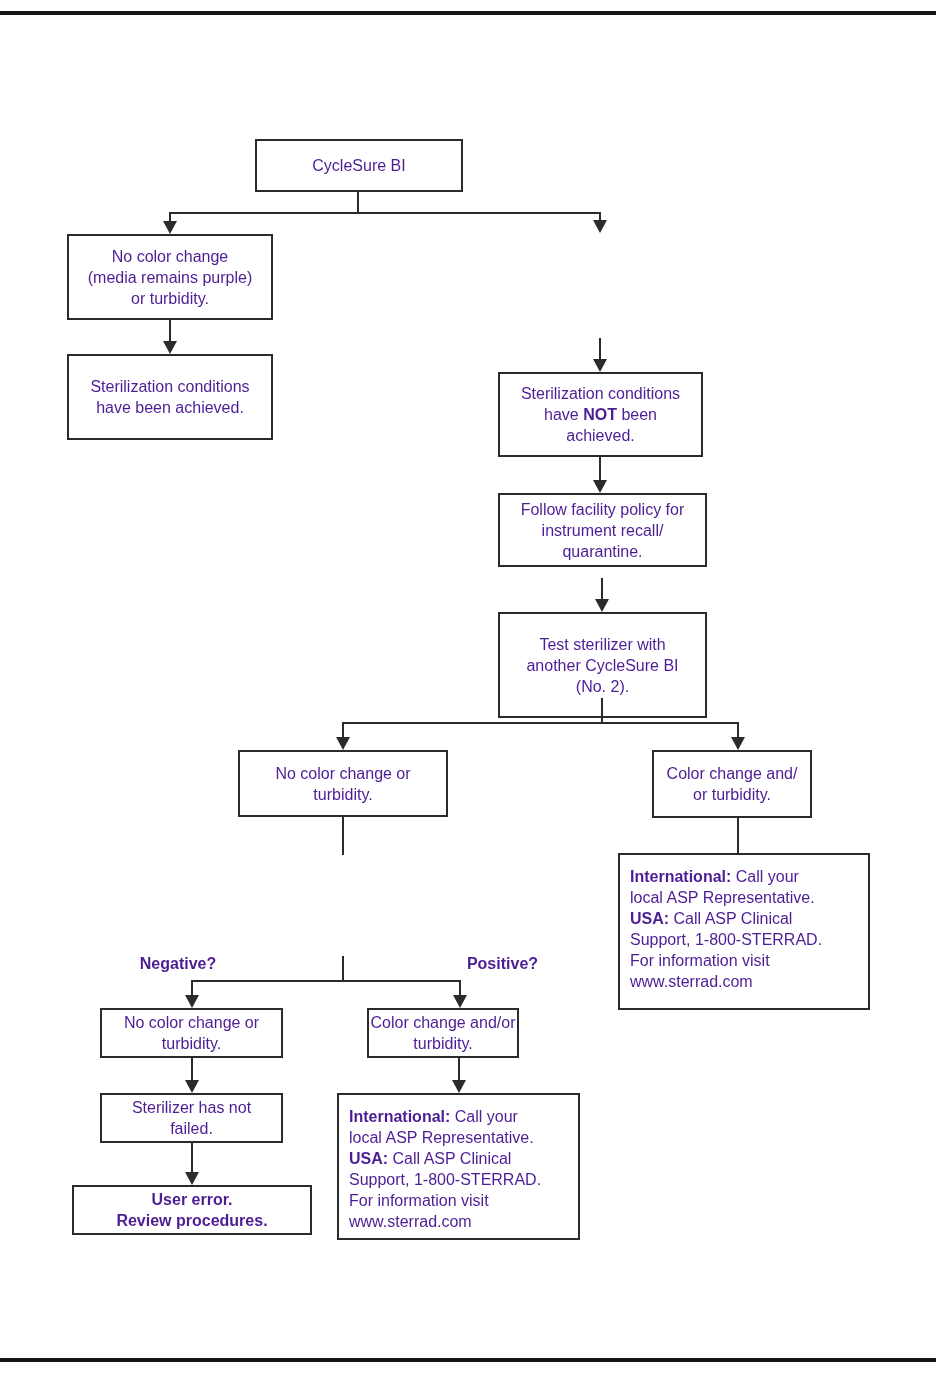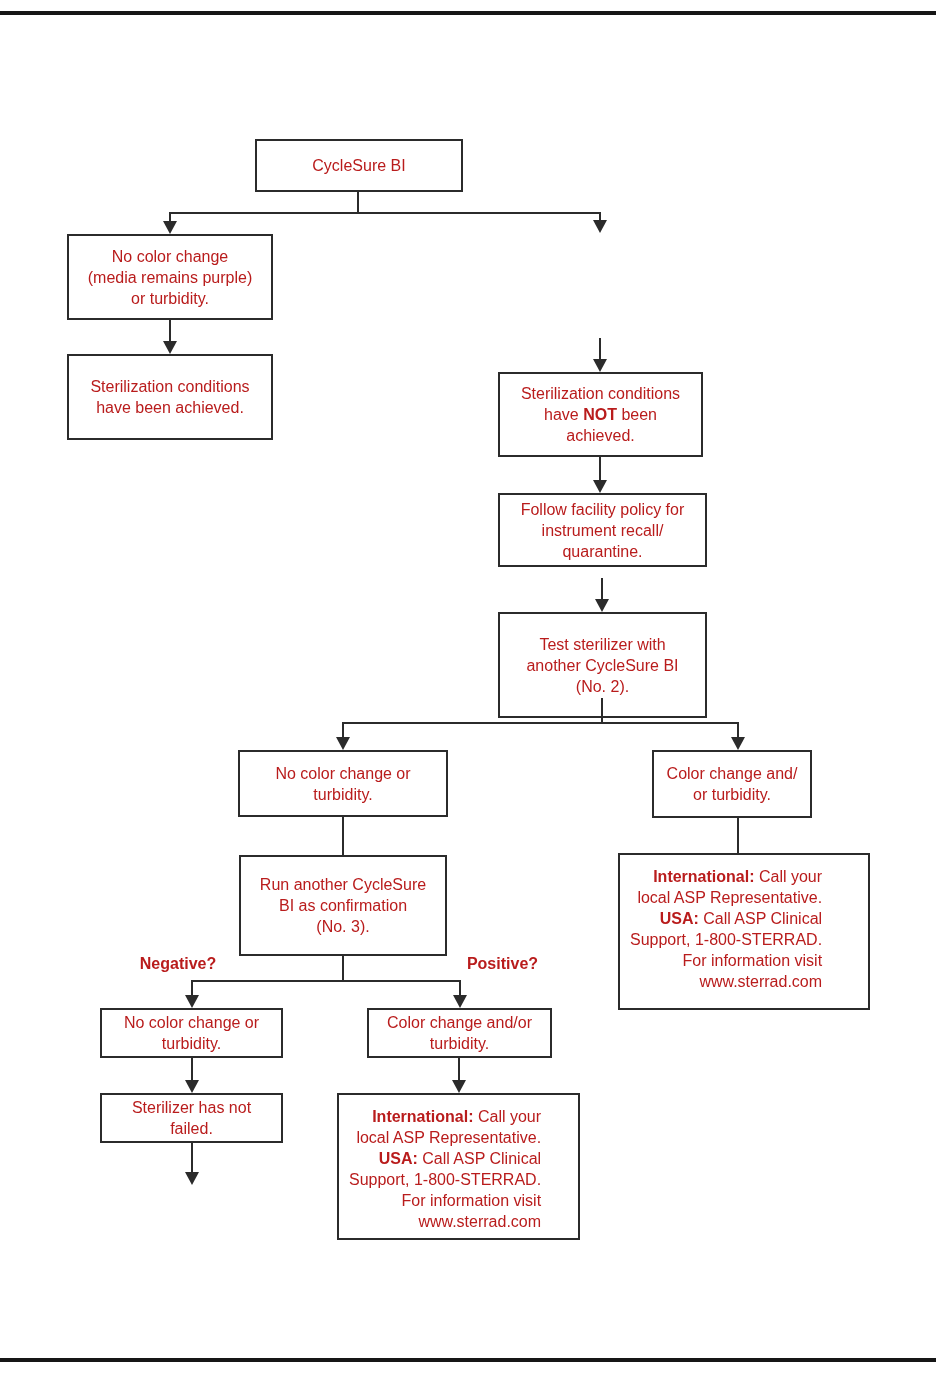--- a/index.html
+++ b/index.html
@@ -2,21 +2,21 @@
 <html><head>
 <meta charset="utf-8">
 <style>
   html, body { margin: 0; padding: 0; background: #ffffff; }
   .page {
     position: relative;
     width: 936px;
     height: 1377px;
     background: #ffffff;
     font-family: "Liberation Sans", sans-serif;
-    color: #b91c1c;
+    color: #4c1d95;
     overflow: hidden;
   }
   .rule {
     position: absolute;
     left: 0;
     width: 936px;
     height: 4px;
     background: #161616;
   }
   .box {
@@ -27,21 +27,21 @@
     display: flex;
     align-items: center;
     justify-content: center;
     text-align: center;
     font-size: 16px;
     line-height: 21px;
   }
   .box.left {
     align-items: flex-start;
     justify-content: flex-start;
-    text-align: right;
+    text-align: left;
     padding: 11px 8px 0 10px;
   }
   .txt { width: 100%; }
   .box.left .txt { width: auto; }
   .flow-label {
     position: absolute;
     font-size: 16px;
     font-weight: bold;
     text-align: center;
     white-space: nowrap;
@@ -112,48 +112,48 @@
   </div>
   <div class="box" style="left:652px;top:750px;width:160px;height:68px">
     <div class="txt"><span>Color change and/</span><br><span>or turbidity.</span></div>
   </div>
   <div class="vline" style="left:737px;top:818px;height:35px"></div>
   <div class="box left" style="left:618px;top:853px;width:252px;height:157px">
     <div class="txt"><b>International:</b><span> Call your</span><br><span>local ASP Representative.</span><br><b>USA:</b><span> Call ASP Clinical</span><br><span>Support, 1-800-STERRAD.</span><br><span>For information visit</span><br><span>www.sterrad.com</span></div>
   </div>
 
   <div class="vline" style="left:342px;top:817px;height:38px"></div>
-  <div class="box" style="left:239px;top:855px;width:208px;height:101px">
-    <div class="txt"><span>Run another CycleSure</span><br><span>BI as confirmation</span><br><span>(No. 3).</span></div>
-  </div>
 
   <div class="flow-label" style="left:133px;top:955px;width:90px">Negative?</div>
   <div class="flow-label" style="left:455px;top:955px;width:95px">Positive?</div>
   <div class="vline" style="left:342px;top:956px;height:26px"></div>
   <div class="hline" style="left:191px;top:980px;width:270px"></div>
   <div class="vline" style="left:191px;top:981px;height:16px"></div>
   <div class="arrow" style="left:185px;top:995px"></div>
   <div class="vline" style="left:459px;top:981px;height:16px"></div>
   <div class="arrow" style="left:453px;top:995px"></div>
 
   <div class="box" style="left:100px;top:1008px;width:183px;height:50px">
     <div class="txt"><span>No color change or</span><br><span>turbidity.</span></div>
   </div>
-  <div class="box" style="left:367px;top:1008px;width:185px;height:50px">
+  <div class="box" style="left:367px;top:1008px;width:152px;height:50px">
     <div class="txt"><span>Color change and/or</span><br><span>turbidity.</span></div>
   </div>
 
   <div class="vline" style="left:191px;top:1058px;height:23px"></div>
   <div class="arrow" style="left:185px;top:1080px"></div>
   <div class="box" style="left:100px;top:1093px;width:183px;height:50px">
     <div class="txt"><span>Sterilizer has not</span><br><span>failed.</span></div>
   </div>
 
   <div class="vline" style="left:191px;top:1143px;height:31px"></div>
   <div class="arrow" style="left:185px;top:1172px"></div>
+  <div class="box" style="left:72px;top:1185px;width:240px;height:50px">
+    <div class="txt"><b>User error.</b><br><b>Review procedures.</b></div>
+  </div>
 
   <div class="vline" style="left:458px;top:1058px;height:23px"></div>
   <div class="arrow" style="left:452px;top:1080px"></div>
   <div class="box left" style="left:337px;top:1093px;width:243px;height:147px">
     <div class="txt"><b>International:</b><span> Call your</span><br><span>local ASP Representative.</span><br><b>USA:</b><span> Call ASP Clinical</span><br><span>Support, 1-800-STERRAD.</span><br><span>For information visit</span><br><span>www.sterrad.com</span></div>
   </div>
 
 </div>
 
 </body></html>

